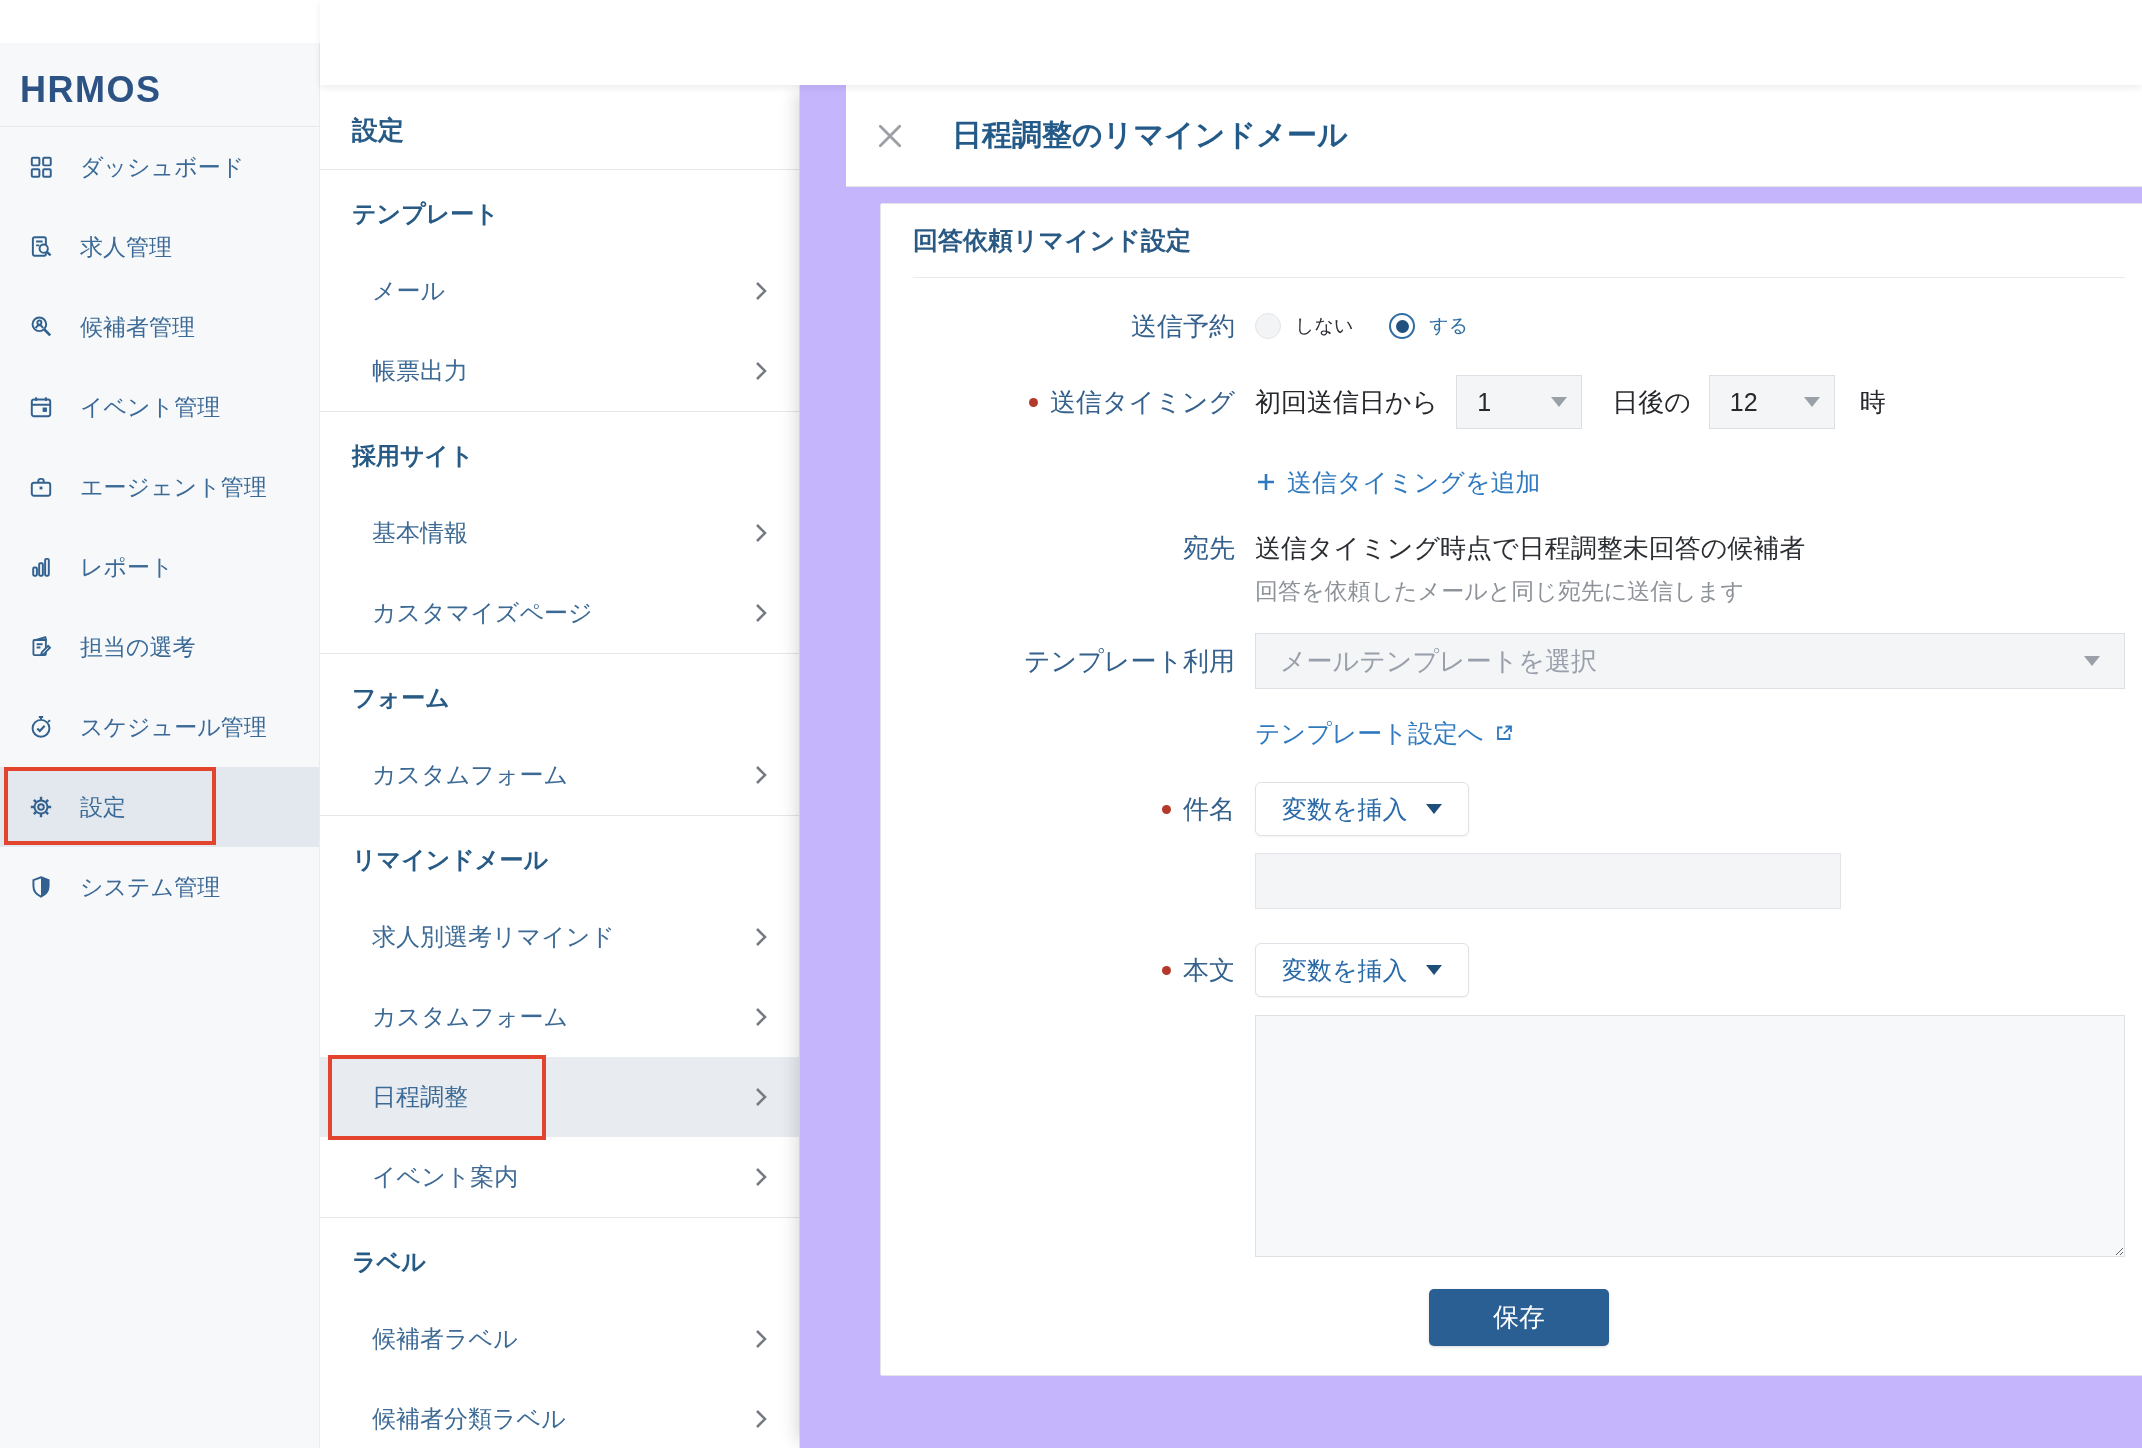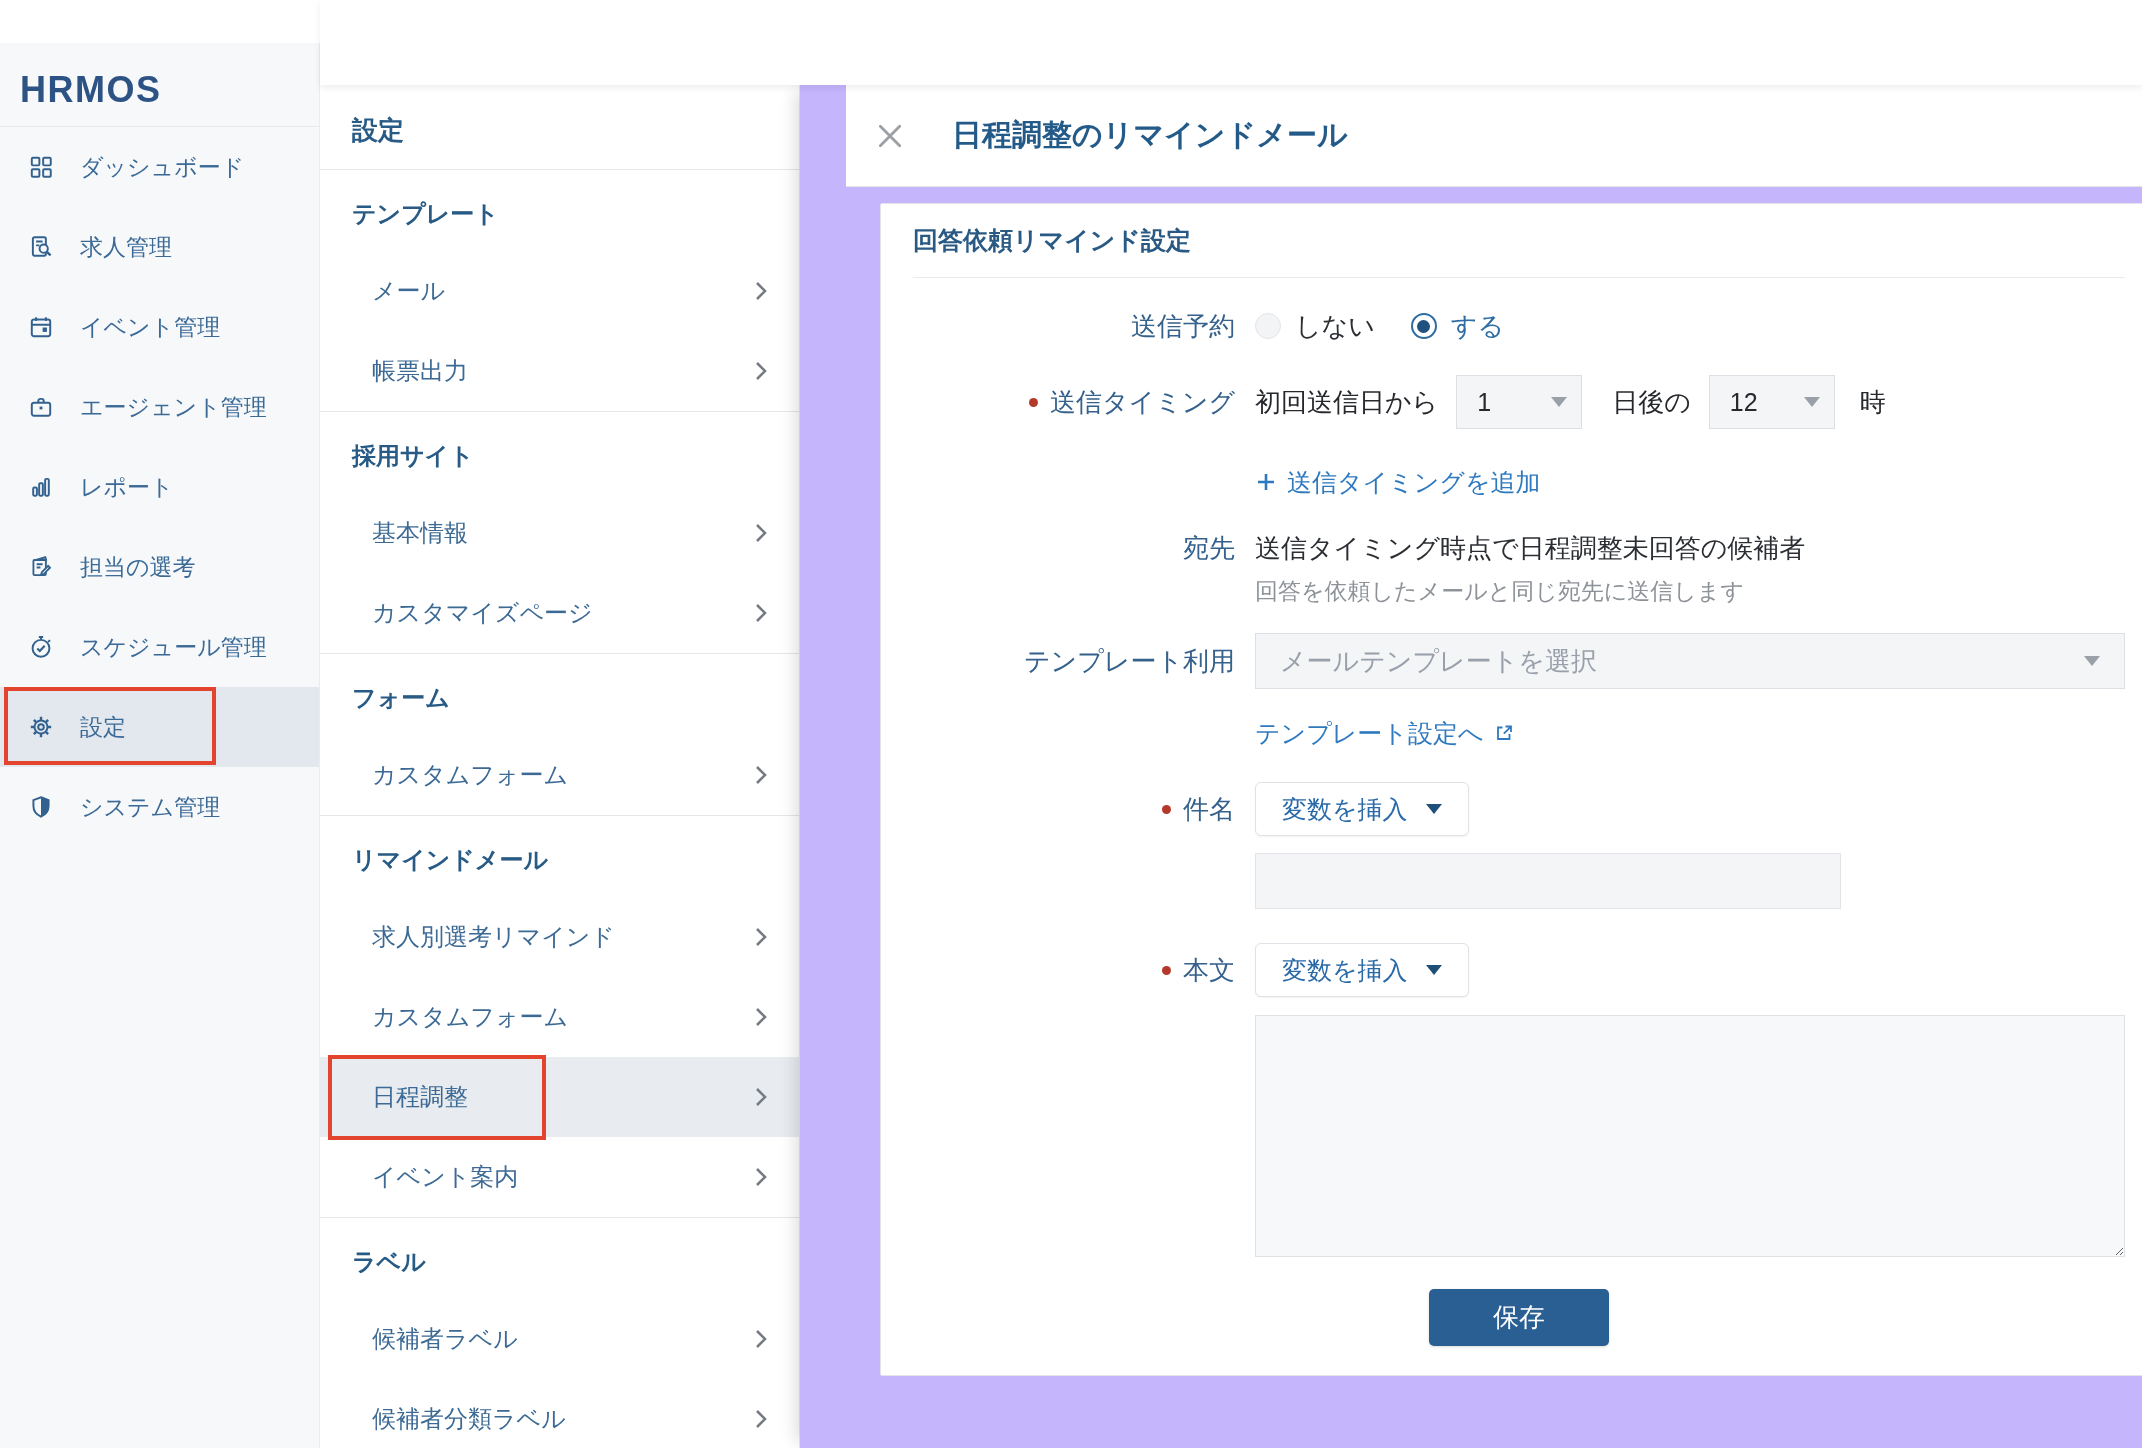--- a/index.html
+++ b/index.html
@@ -49,21 +49,21 @@
 
   .frow { position:absolute; left:32px; right:32px; display:flex; align-items:center; }
   .lbl { width:322px; flex:none; display:flex; justify-content:flex-end; align-items:center; gap:12px; font-size:26px; color:#35618c; }
   .req-dot { width:9px; height:9px; border-radius:50%; background:#b5392a; flex:none; }
   .fld { margin-left:20px; flex:1; display:flex; align-items:center; min-width:0; }
 
   .radio { width:26px; height:26px; border-radius:50%; flex:none; cursor:pointer; }
   .radio.off { background:#f3f4f5; border:1px solid #e3e5e8; }
   .radio.on { background:#fff; border:2px solid #2e6da4; display:flex; align-items:center; justify-content:center; }
   .radio.on .dot { width:13px; height:13px; border-radius:50%; background:#21517e; }
-  .opt-label { font-size:26px; margin-left:14px; }
+  .opt-label { font-size:19px; margin-left:14px; }
   .opt-label.plain { color:#2b2e33; }
   .opt-label.active { color:#2e6da4; }
 
   .inline-text { font-size:26px; color:#26282c; white-space:nowrap; }
   .mini-select { width:126px; height:54px; background:#f4f5f7; border:1px solid #dcdfe3; display:flex; align-items:center; padding:0 14px 0 20px; cursor:pointer; flex:none; }
   .mini-select .val { font-size:25px; color:#26282c; }
   .caret { width:0; height:0; border-left:8px solid transparent; border-right:8px solid transparent; border-top:10px solid #9aa0a8; margin-left:auto; flex:none; }
 
   .link { display:flex; align-items:center; gap:10px; font-size:25px; color:#2f7abf; cursor:pointer; }
 
@@ -109,20 +109,31 @@
         <svg viewBox="0 0 24 24" fill="none" stroke="#33618f" stroke-width="1.8">
             <rect x="4.5" y="3" width="12" height="17" rx="1.5"></rect>
             <path d="M7.5 7h6M7.5 10.5h3"></path>
             <circle cx="14.5" cy="13.5" r="3.8" fill="#f7f8fa"></circle>
             <path d="M17.2 16.2 20.8 19.8" stroke-width="2.2"></path>
           </svg>
       </span>
       <span class="nav-label">求人管理</span>
     </div>
 
+    <div class="nav-item">
+      <span class="nav-icon">
+        <svg viewBox="0 0 24 24" fill="none" stroke="#33618f" stroke-width="1.8">
+            <circle cx="10.5" cy="9.5" r="6.3"></circle>
+            <circle cx="10.5" cy="7.9" r="1.9"></circle>
+            <path d="M7.2 13.2c.6-2 1.9-2.9 3.3-2.9s2.7.9 3.3 2.9"></path>
+            <path d="M15.1 14.3 20.5 19.7" stroke-width="2.4"></path>
+          </svg>
+      </span>
+      <span class="nav-label">候補者管理</span>
+    </div>
 
 
     <div class="nav-item">
       <span class="nav-icon">
         <svg viewBox="0 0 24 24" fill="none" stroke="#33618f" stroke-width="1.8">
             <rect x="3.5" y="5" width="17" height="15.5" rx="2"></rect>
             <path d="M7.5 3v3.5M16.5 3v3.5M3.5 10h17"></path>
             <rect x="13.5" y="12.5" width="4" height="4" fill="#33618f" stroke="none"></rect>
           </svg>
       </span>

